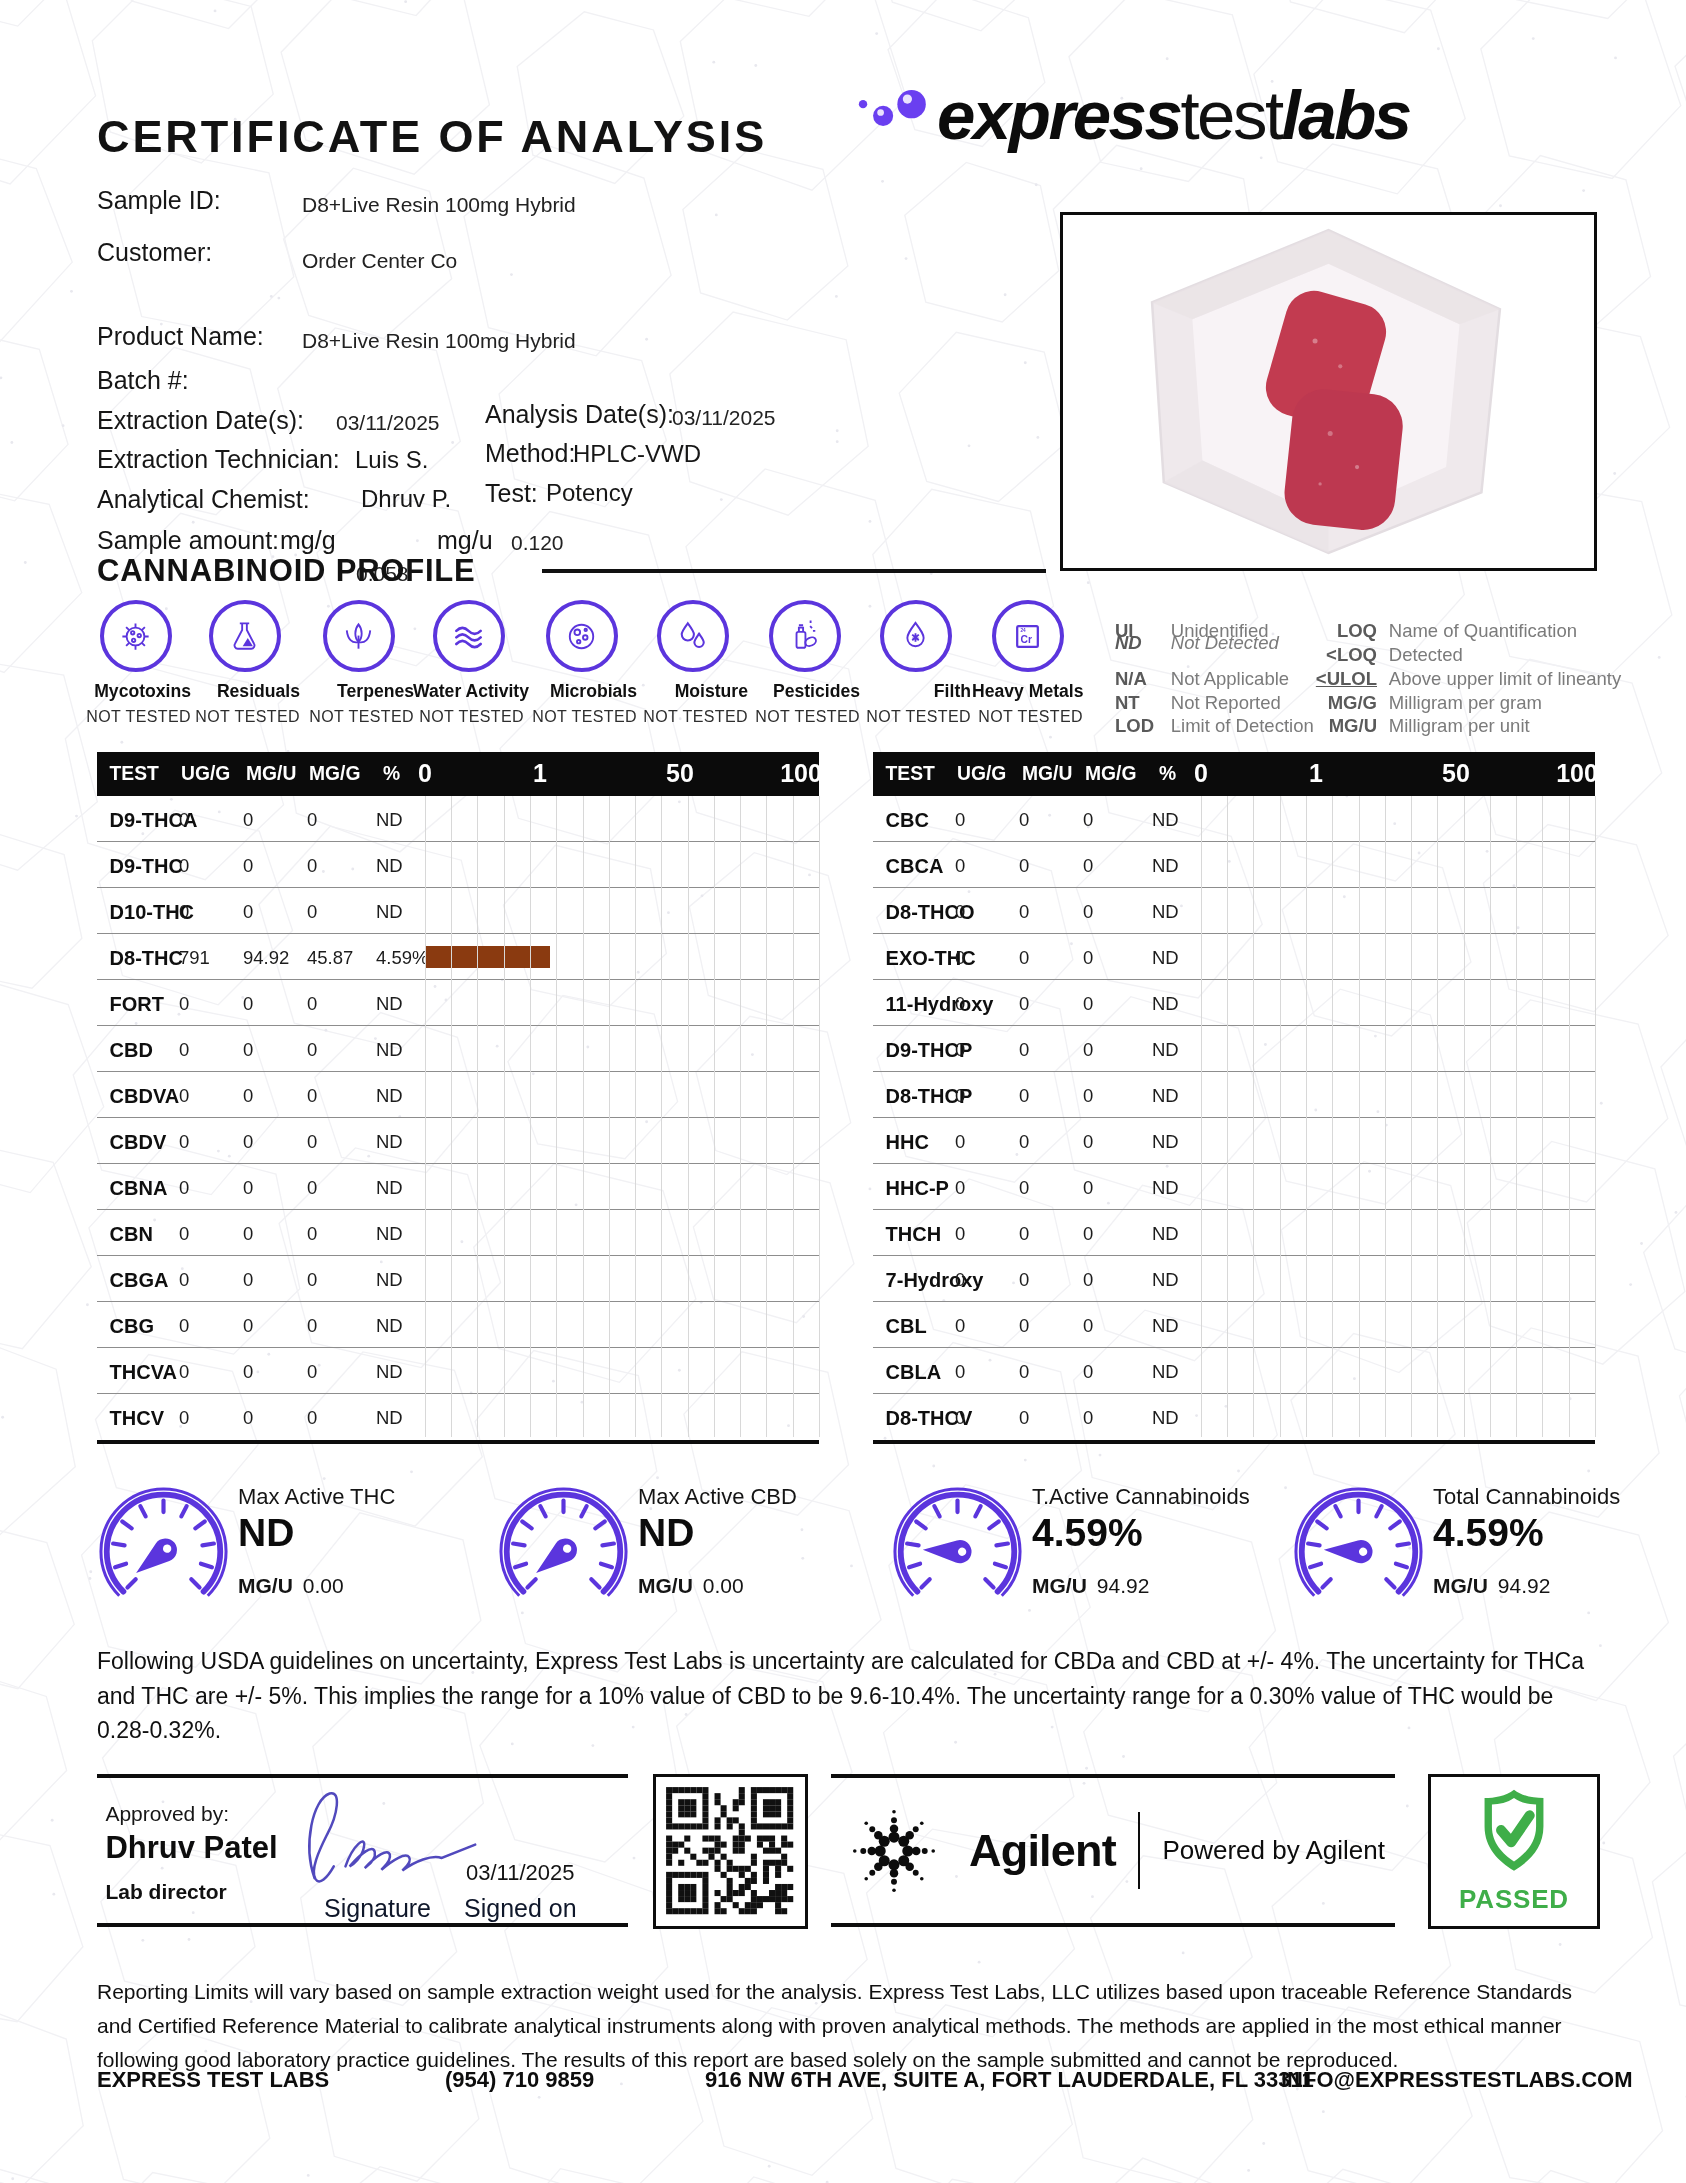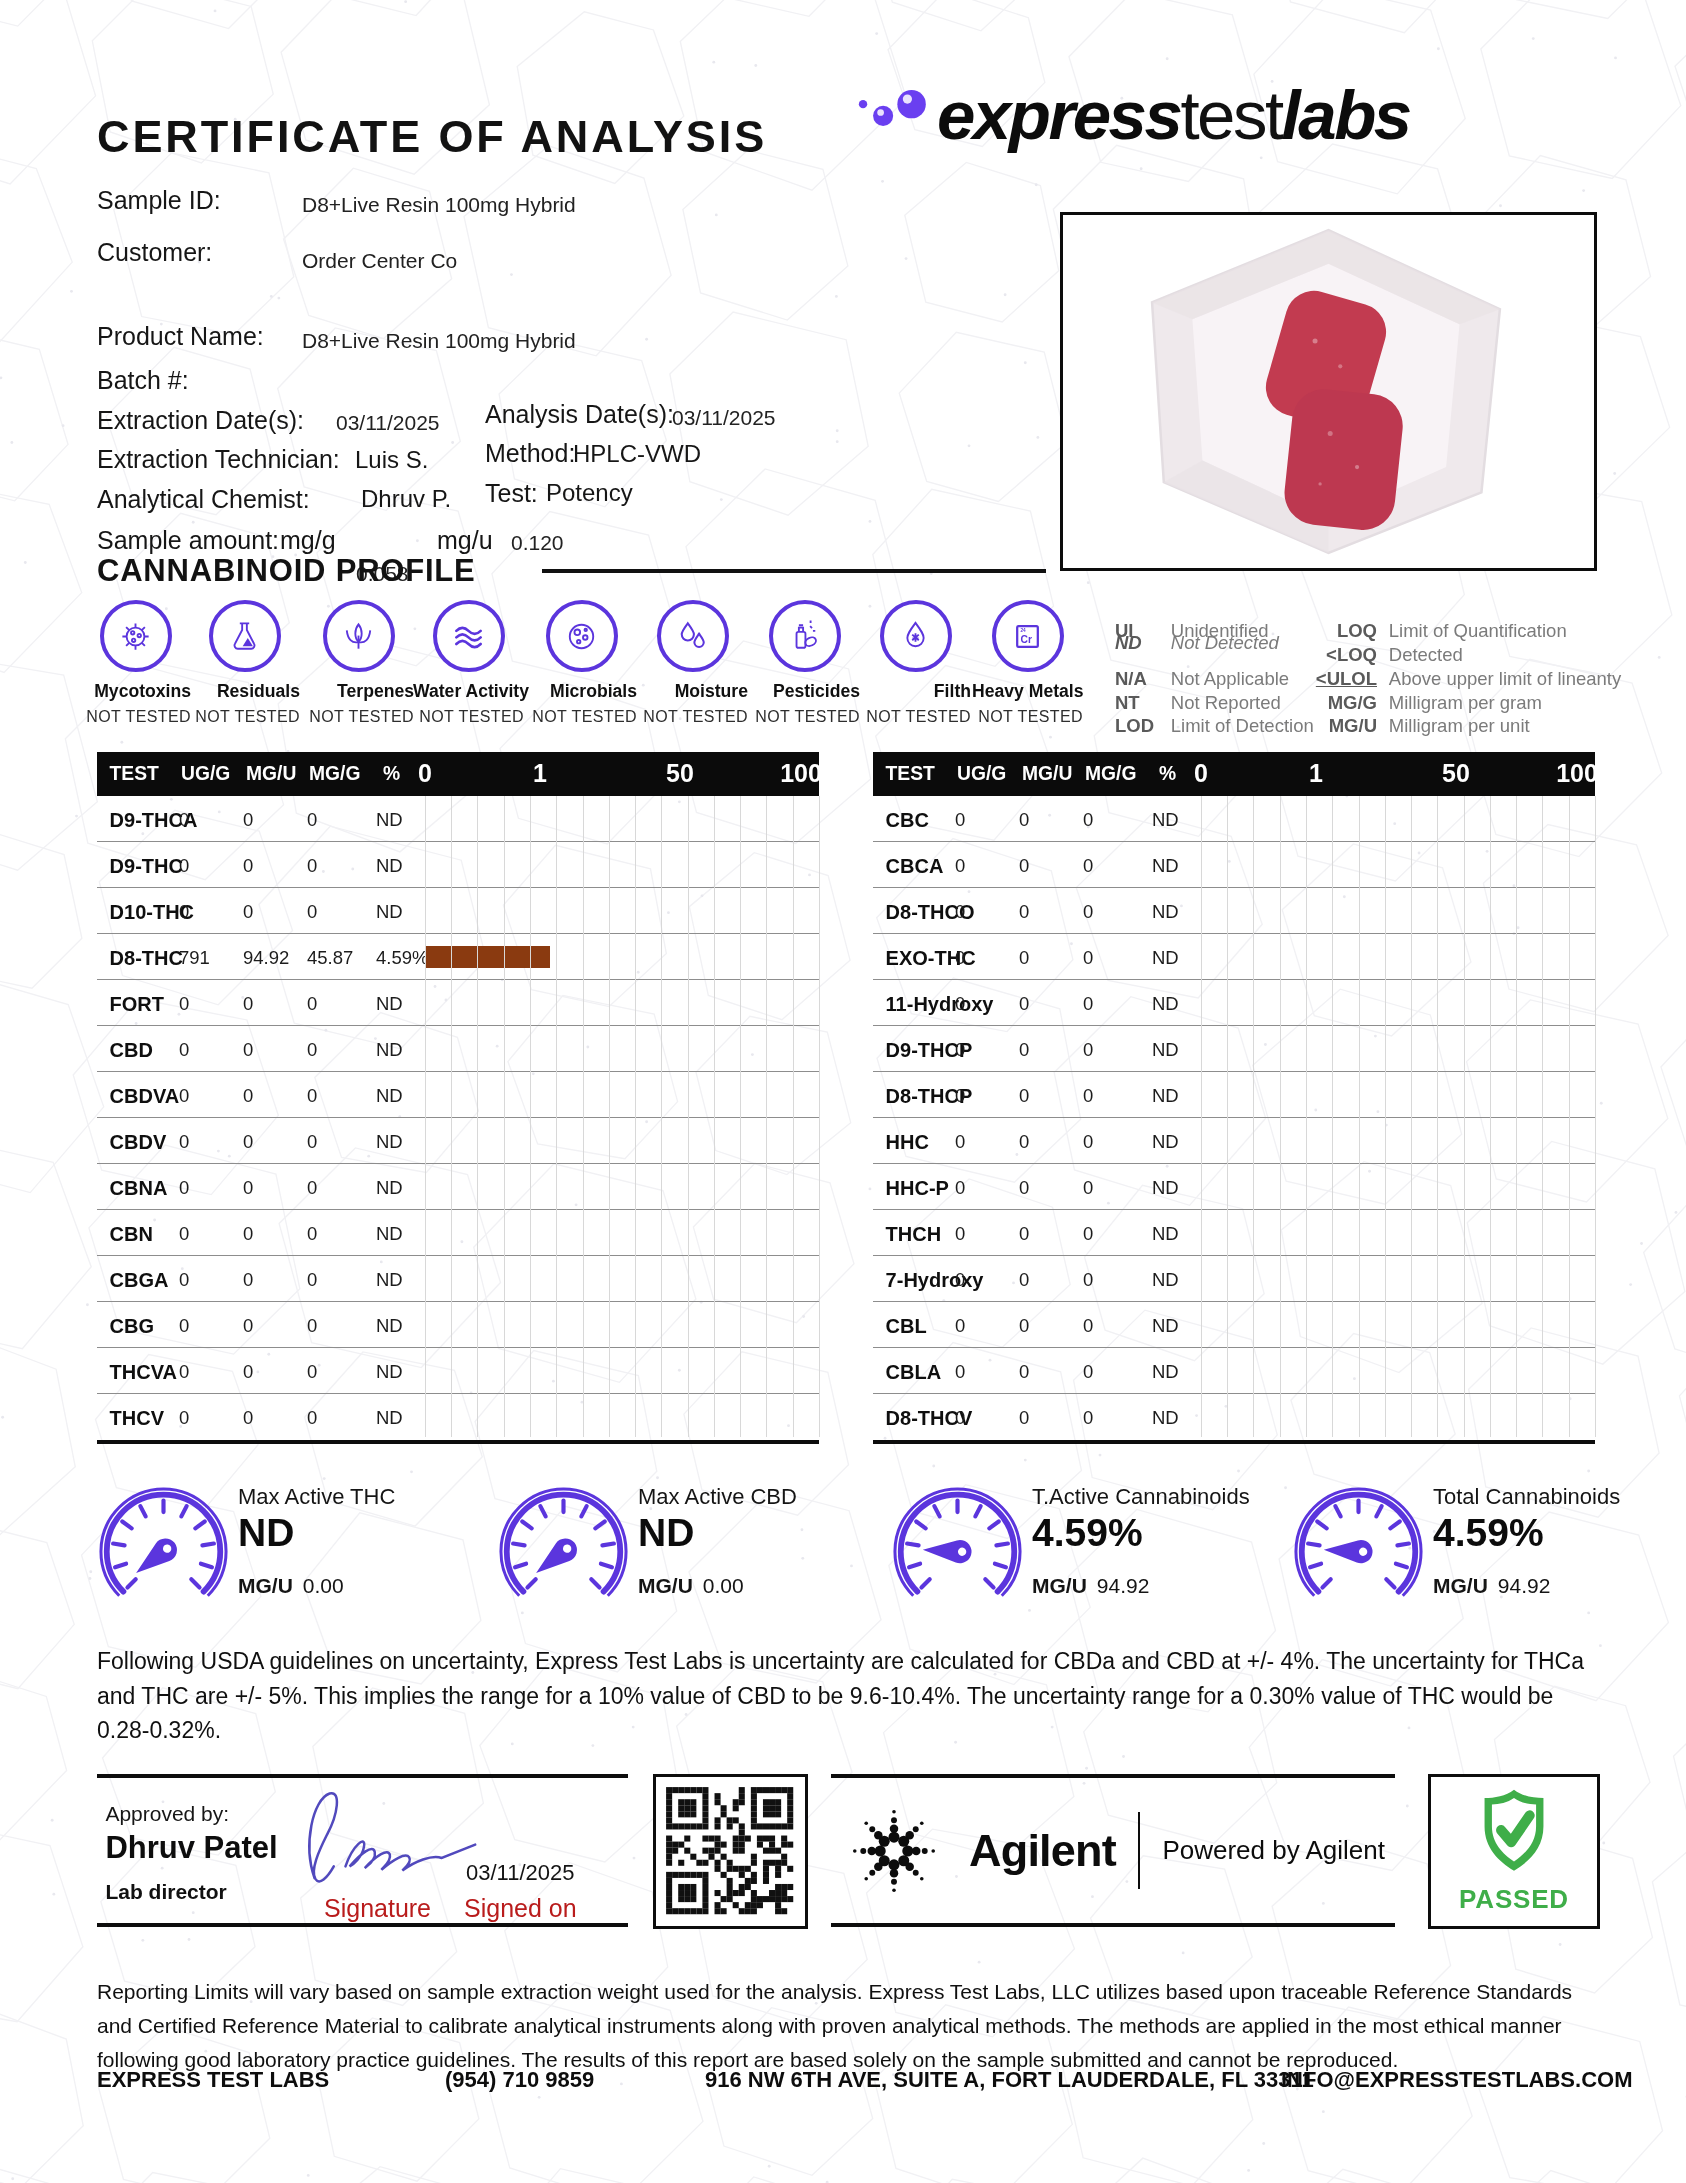--- a/index.html
+++ b/index.html
@@ -70,21 +70,21 @@
     display:flex;align-items:center;justify-content:center;gap:22px}
   .agl-name{font-size:45px;font-weight:800;color:#0c0c0c;letter-spacing:-0.8px}
   .agl-divider{width:2.5px;height:77px;background:#0c0c0c}
   .agl-powered{font-size:26px;color:#0c0c0c}
   .passed-box{border:3.4px solid #0d0d0d;background:#fff;text-align:center}
   .passed-label{font-size:26px;font-weight:800;color:#3fae49;letter-spacing:0.8px;margin-top:1.7px}
 
   .approved-by{font-size:21px;color:#161616}
   .approver{font-size:31px;font-weight:800;color:#0d0d0d}
   .role{font-size:21px;font-weight:700;color:#111}
-  .sig-caption{font-size:25px;color:#b91c1c}
+  .sig-caption{font-size:25px;color:#0f172a}
   .sig-date{font-size:22px;color:#141414}
 
   .disclaimer{font-size:21px;line-height:1.62;color:#101010}
   .footer-item{font-size:22px;font-weight:700;color:#0d0d0d;white-space:nowrap}
 </style>
 </head>
 <body>
 
 <div id="page">
   <svg id="bg-pattern" width="1687" height="2183" viewBox="0 0 2009 2600">
@@ -686,21 +686,21 @@
         <div class="panel-status">NOT TESTED</div>
       </div>
     </div>
 
   <div id="legend">
       <div class="legend-row z" style="left: 1115px; top: 620px;"><span class="legend-term" style="width:44px;">UI</span><span class="legend-def">Unidentified</span></div>
       <div class="legend-row z" style="left: 1115px; top: 632px; font-style: italic;"><span class="legend-term" style="width:44px;">ND</span><span class="legend-def">Not Detected</span></div>
       <div class="legend-row z" style="left: 1115px; top: 668px;"><span class="legend-term" style="width:44px;">N/A</span><span class="legend-def">Not Applicable</span></div>
       <div class="legend-row z" style="left: 1115px; top: 692px;"><span class="legend-term" style="width:44px;">NT</span><span class="legend-def">Not Reported</span></div>
       <div class="legend-row z" style="left: 1115px; top: 715px;"><span class="legend-term" style="width:44px;">LOD</span><span class="legend-def">Limit of Detection</span></div>
-      <div class="legend-row z" style="left: 1300px; top: 620px;"><span class="legend-term" style="width:77px;text-align:right;">LOQ</span><span class="legend-def">Limit of Quantification</span></div>
+      <div class="legend-row z" style="left: 1300px; top: 620px;"><span class="legend-term" style="width:77px;text-align:right;">LOQ</span><span class="legend-def">Name of Quantification</span></div>
       <div class="legend-row z" style="left: 1300px; top: 644px;"><span class="legend-term" style="width:77px;text-align:right;">&lt;LOQ</span><span class="legend-def">Detected</span></div>
       <div class="legend-row z" style="left: 1300px; top: 668px;"><span class="legend-term" style="width:77px;text-align:right;text-decoration:underline;">&lt;ULOL</span><span class="legend-def">Above upper limit of lineanty</span></div>
       <div class="legend-row z" style="left: 1300px; top: 692px;"><span class="legend-term" style="width:77px;text-align:right;">MG/G</span><span class="legend-def">Milligram per gram</span></div>
       <div class="legend-row z" style="left: 1300px; top: 715px;"><span class="legend-term" style="width:77px;text-align:right;">MG/U</span><span class="legend-def">Milligram per unit</span></div>
     </div>
 
   <div id="table-left" class="tbl" style="left:97px;top:752px">
       <div class="tbl-header">
     <span style="left:12.6px">TEST</span>
     <span style="left:84px">UG/G</span>

